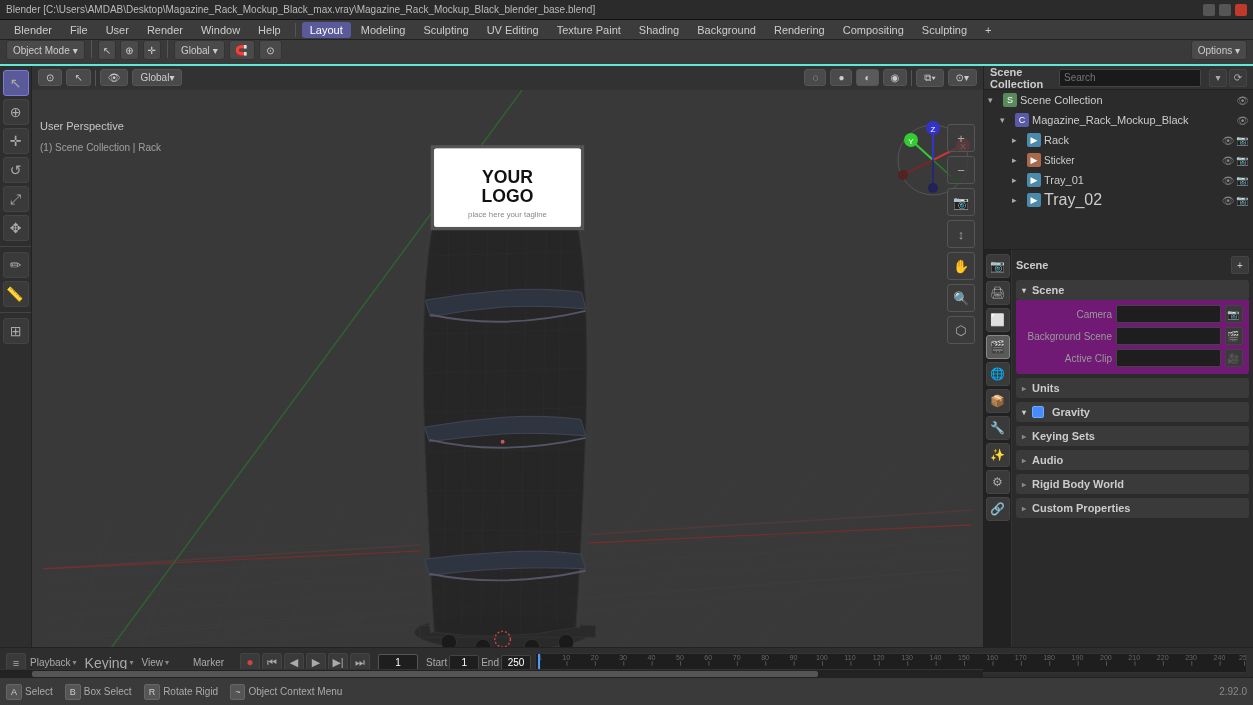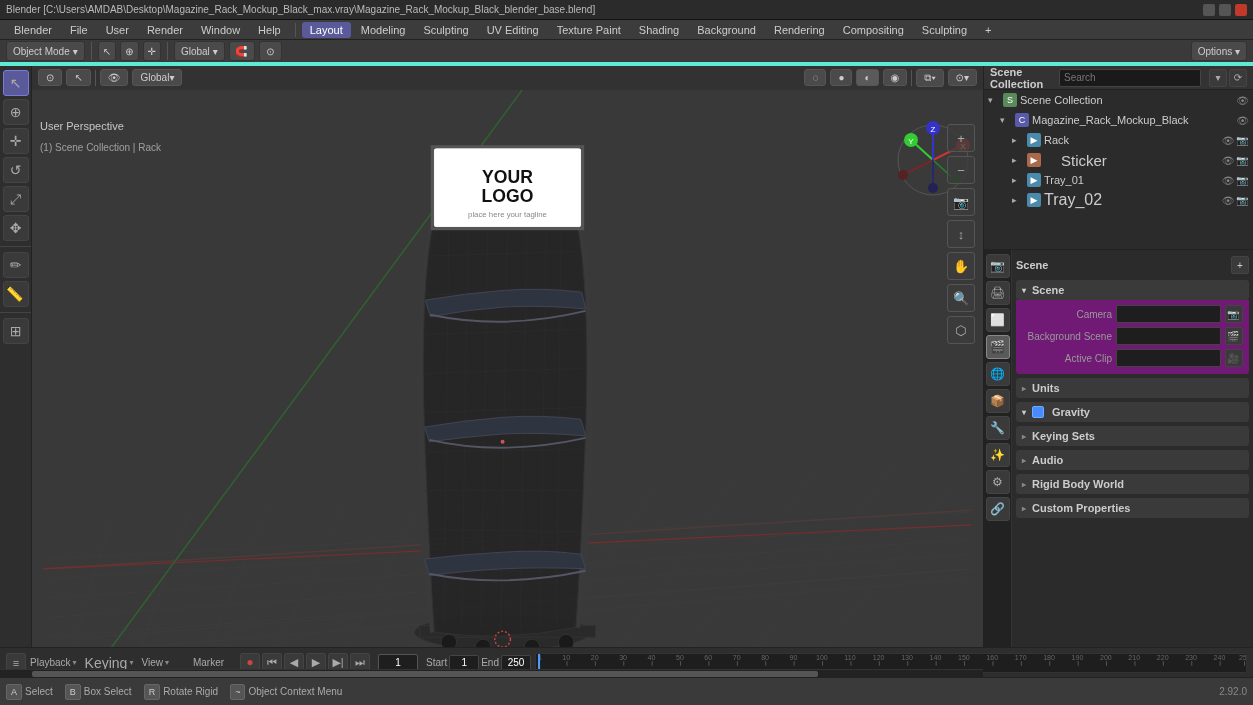--- a/index.html
+++ b/index.html
@@ -62,24 +62,24 @@
       border-radius: 3px;
     }
     .menu-item.highlighted { background: #5a5a9a; color: #fff; }
 
     
     #toolbar {
       width: 100%;
       height: 26px;
       background: #3a3a3a;
       display: flex;
-      align-items: center;
+      align-items: flex-start;
       padding: 0 6px;
       gap: 4px;
-      border-bottom: 4px solid #5eead4;
+      border-bottom: 2px solid #5eead4;
     }
     .toolbar-btn {
       height: 20px;
       padding: 0 6px;
       background: #4a4a4a;
       border: 1px solid #333;
       border-radius: 3px;
       color: #ccc;
       font-size: 10px;
       cursor: pointer;
@@ -799,21 +799,21 @@
         <span style="font-size:11px;color:#ccc;">Rack</span>
         <div class="outliner-actions">
           <span class="eye-icon">👁</span>
           <span class="cam-icon">📷</span>
         </div>
       </div>
 
       <div class="outliner-item" style="padding-left:28px;">
         <span class="outliner-toggle">▸</span>
         <span class="outliner-icon icon-sticker">▶</span>
-        <span style="font-size:15px;color:#ccc;margin-left:17px;">Sticker</span>
+        <span style="font-size:10px;color:#ccc;">Sticker</span>
         <div class="outliner-actions">
           <span class="eye-icon">👁</span>
           <span class="cam-icon">📷</span>
         </div>
       </div>
 
       <div class="outliner-item" style="padding-left:28px;">
         <span class="outliner-toggle">▸</span>
         <span class="outliner-icon icon-mesh">▶</span>
         <span style="font-size:11px;color:#ccc;">Tray_01</span>

